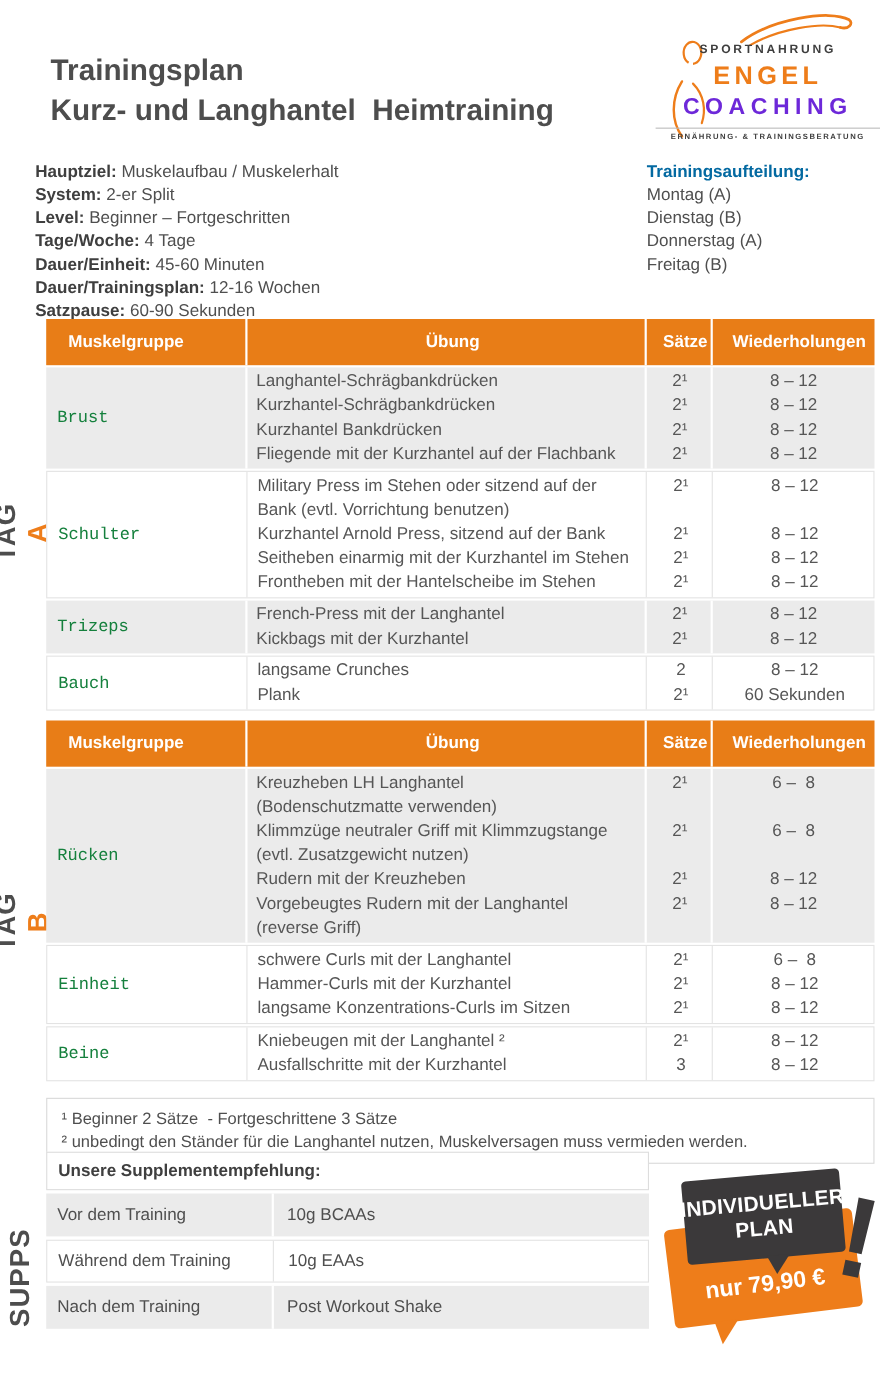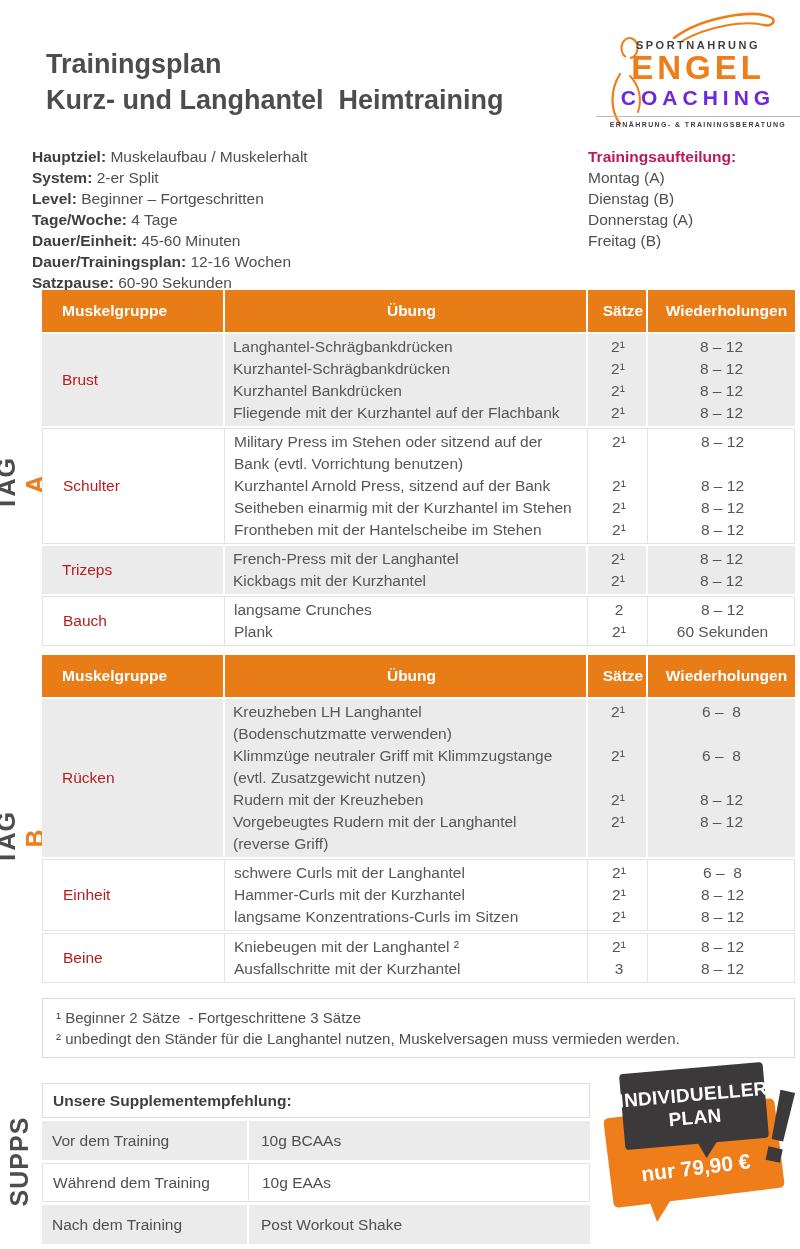--- a/index.html
+++ b/index.html
@@ -6,30 +6,30 @@
   *{box-sizing:border-box;}
   .page{position:relative;width:800px;height:1249px;background:#fff;overflow:hidden;
         font-family:"Liberation Sans",sans-serif;color:#565656;}
 
   
   .title{position:absolute;left:46px;top:46px;font-size:27px;font-weight:bold;color:#4d4d4d;
          line-height:36px;white-space:pre-wrap;}
   .logo{position:absolute;left:596px;top:12px;width:204px;height:120px;text-align:center;}
   .logo svg{position:absolute;left:0;top:0;}
   .logo-top{position:relative;margin-top:27px;font-size:11px;letter-spacing:2.5px;font-weight:600;color:#3e3e3e;}
-  .logo-name{position:relative;font-size:33px;font-weight:bold;letter-spacing:4px;color:#ee7d1a;line-height:34px;}
+  .logo-name{position:relative;font-size:23px;font-weight:bold;letter-spacing:4px;color:#ee7d1a;line-height:34px;}
   .logo-sub{position:relative;font-size:21px;font-weight:bold;letter-spacing:5px;color:#6d28d9;line-height:26px;}
   .logo-tagline{position:relative;margin-top:5px;padding-top:4px;border-top:1px solid #bbb;
                 font-size:7px;letter-spacing:1.4px;font-weight:bold;color:#3e3e3e;}
 
   
   .info-left{position:absolute;left:32px;top:146px;font-size:15.5px;line-height:21px;color:#4f4f4f;}
   .info-left b{color:#3f3f3f;}
   .info-right{position:absolute;left:588px;top:146px;font-size:15.5px;line-height:21px;color:#4f4f4f;}
-  .info-right .split-title{font-weight:bold;color:#be185d;}
+  .info-right .split-title{font-weight:bold;color:#0369a1;}
 
   
   .vtag{position:absolute;font-size:25px;font-weight:bold;color:#4d4d4d;letter-spacing:1px;
         text-align:center;transform:rotate(-90deg);}
   .vtag .letter{color:#ee7d1a;}
   .vtag-a{left:-18px;top:455px;width:78px;}
   .vtag-b{left:-18px;top:809px;width:78px;}
   .vtag-s{left:-27px;top:1147px;width:92px;}
 
   
@@ -41,31 +41,31 @@
   .mrow:first-child{margin-top:0;}
   .thead{background:#e87d17;color:#fff;font-weight:bold;padding:0;height:42px;align-items:center;}
   .thead .th{padding-left:20px;}
   .thead .th.c{padding-left:10px;text-align:center;}
   .shaded{background:#ebebeb;}
   .plain{background:#fff;border:1px solid #e3e3e3;}
   .vdiv{position:absolute;top:0;bottom:0;width:2px;background:#fff;}
   .v1{left:181px;} .v2{left:544px;} .v3{left:604px;}
   .plain .vdiv{width:1px;background:#e3e3e3;}
   .thead .vdiv{background:#fff;}
-  .muscle{display:flex;align-items:center;padding-left:20px;color:#b91c1c;}
+  .muscle{display:flex;align-items:center;padding-left:10px;color:#15803d;font-family:Liberation Mono, monospace;}
   .exname{padding-left:8px;padding-right:6px;white-space:pre-line;}
   .sets,.reps{text-align:center;white-space:pre-wrap;}
 
   
   .footnotes{position:absolute;left:42px;top:998px;width:753px;border:1px solid #d9d9d9;
              padding:8px 13px;font-size:15px;line-height:21px;color:#4f4f4f;background:#fff;}
   .footnotes div{white-space:pre-wrap;}
 
   
-  .supps{position:absolute;left:42px;top:1083px;width:548px;font-size:15.5px;color:#4f4f4f;}
+  .supps{position:absolute;left:42px;top:1047px;width:548px;font-size:15.5px;color:#4f4f4f;}
   .supps-title{height:35px;border:1px solid #ddd;background:#fff;display:flex;align-items:center;
                padding-left:10px;font-weight:bold;color:#3f3f3f;}
   .srow{position:relative;display:grid;grid-template-columns:207px 1fr;align-items:center;
         height:39px;margin-top:3px;}
   .srow .vdiv{left:205px;}
   .srow .c1{padding-left:10px;} .srow .c2{padding-left:12px;}
 
   
   .badge{position:absolute;left:606px;top:1068px;width:194px;height:152px;}
   .badge-orange{position:absolute;left:2px;top:40px;width:172px;height:90px;background:#ee7d1a;

